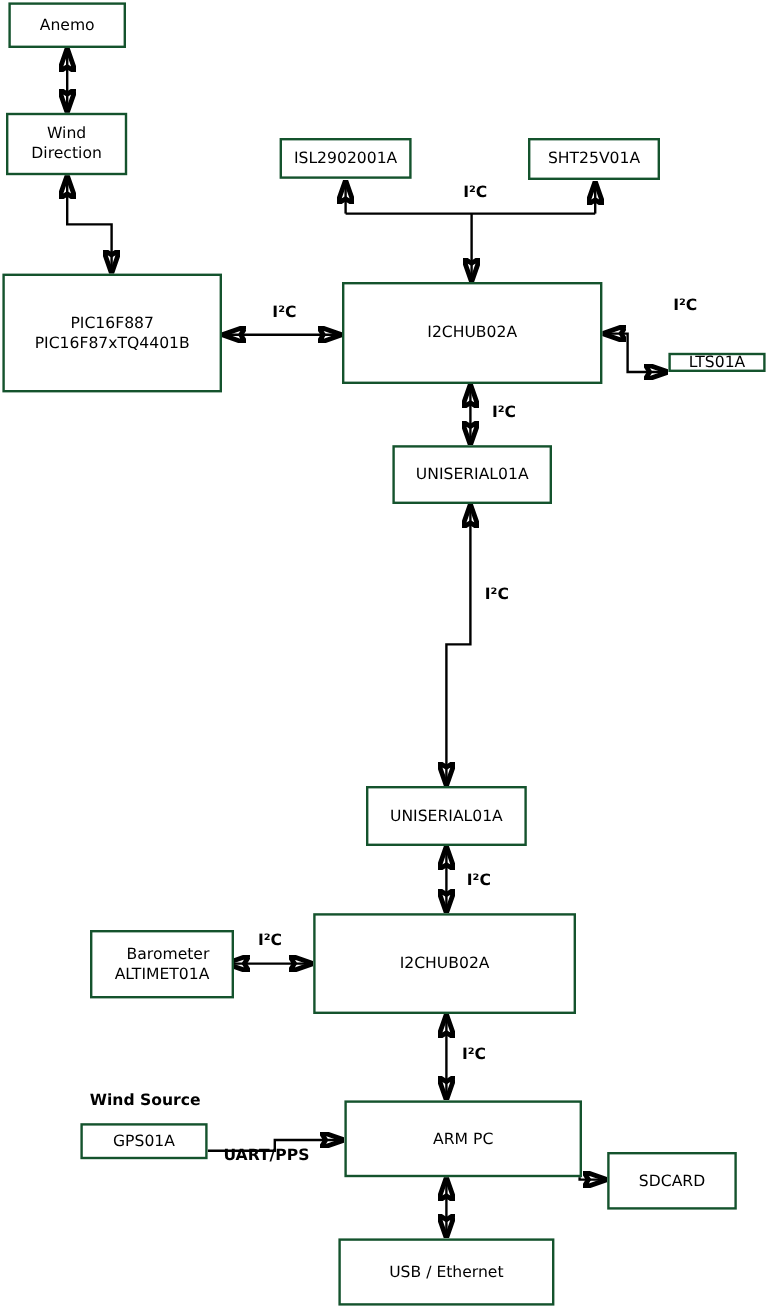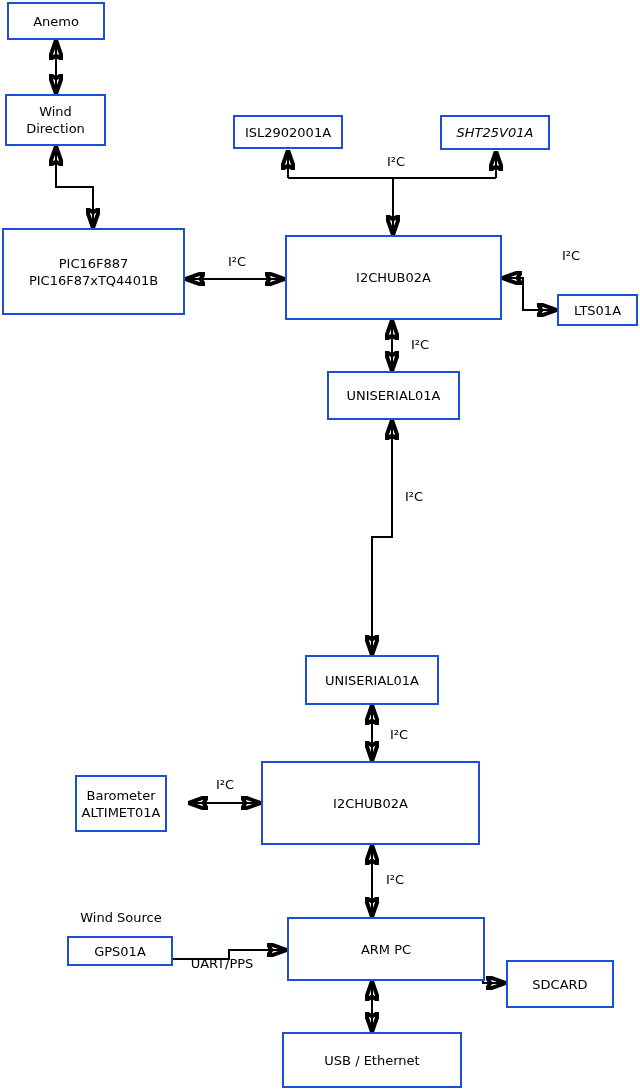--- a/index.html
+++ b/index.html
@@ -24,36 +24,37 @@
     height: 1089px;
   }
   .wires path {
     fill: none;
     stroke: #000000;
     stroke-width: 2;
   }
   .box {
     position: absolute;
     box-sizing: border-box;
-    border: 2px solid #1d4ed8;
+    border: 2px solid #14532d;
     background: #ffffff;
     display: flex;
     align-items: center;
     justify-content: center;
     text-align: center;
     font-size: 13px;
     line-height: 17px;
     white-space: pre-line;
   }
   .lbl {
     position: absolute;
     transform: translate(-50%, -50%);
     font-size: 13px;
     line-height: 15px;
     white-space: nowrap;
+    font-weight: bold;
   }
 </style>
 </head>
 <body>
 
 <div class="canvas">
 
   <svg class="wires" viewBox="0 0 640 1089" xmlns="http://www.w3.org/2000/svg">
     <defs>
       <marker id="ah" viewBox="0 0 10 7" refX="9.5" refY="3.5" markerWidth="10" markerHeight="7" orient="auto-start-reverse">
@@ -74,30 +75,30 @@
     <path d="M189,803 H260" marker-start="url(#ah)" marker-end="url(#ah)"></path>
     <path d="M372,846 V916" marker-start="url(#ah)" marker-end="url(#ah)"></path>
     <path d="M173,959 L229,959 L229,950 L286,950" marker-end="url(#ah)"></path>
     <path d="M459,948 L483,948 L483,983 L505,983" marker-start="url(#ah)" marker-end="url(#ah)"></path>
     <path d="M372,982 V1031" marker-start="url(#ah)" marker-end="url(#ah)"></path>
   </svg>
 
   <div class="box" style="left:7px; top:2px; width:98px; height:38px;">Anemo</div>
   <div class="box" style="left:5px; top:94px; width:101px; height:52px;">Wind
 Direction</div>
-  <div class="box" style="left:2px; top:228px; width:183px; height:87px;">PIC16F887
+  <div class="box" style="left:2px; top:228px; width:183px; height:99px;">PIC16F887
 PIC16F87xTQ4401B</div>
   <div class="box" style="left:233px; top:115px; width:110px; height:34px;text-align:right;">ISL2902001A</div>
-  <div class="box" style="left:440px; top:115px; width:110px; height:35px;font-style:italic;">SHT25V01A</div>
+  <div class="box" style="left:440px; top:115px; width:110px; height:35px;">SHT25V01A</div>
   <div class="box" style="left:285px; top:235px; width:217px; height:85px;">I2CHUB02A</div>
-  <div class="box" style="left:557px; top:294px; width:81px; height:32px;">LTS01A</div>
+  <div class="box" style="left:557px; top:294px; width:81px; height:16px;">LTS01A</div>
   <div class="box" style="left:327px; top:371px; width:133px; height:49px;">UNISERIAL01A</div>
   <div class="box" style="left:305px; top:655px; width:134px; height:50px;">UNISERIAL01A</div>
   <div class="box" style="left:261px; top:761px; width:219px; height:84px;">I2CHUB02A</div>
-  <div class="box" style="left:75px; top:775px; width:92px; height:57px;">Barometer
+  <div class="box" style="left:75px; top:775px; width:120px; height:57px;text-align:right;">Barometer
 ALTIMET01A</div>
   <div class="box" style="left:67px; top:936px; width:106px; height:30px;">GPS01A</div>
   <div class="box" style="left:287px; top:917px; width:198px; height:64px;">ARM PC</div>
   <div class="box" style="left:282px; top:1032px; width:180px; height:56px;">USB / Ethernet</div>
   <div class="box" style="left:506px; top:960px; width:108px; height:48px;">SDCARD</div>
 
   <div class="lbl" style="left:396px; top:161px;">I²C</div>
   <div class="lbl" style="left:237px; top:261px;">I²C</div>
   <div class="lbl" style="left:571px; top:255px;">I²C</div>
   <div class="lbl" style="left:420px; top:344px;">I²C</div>

